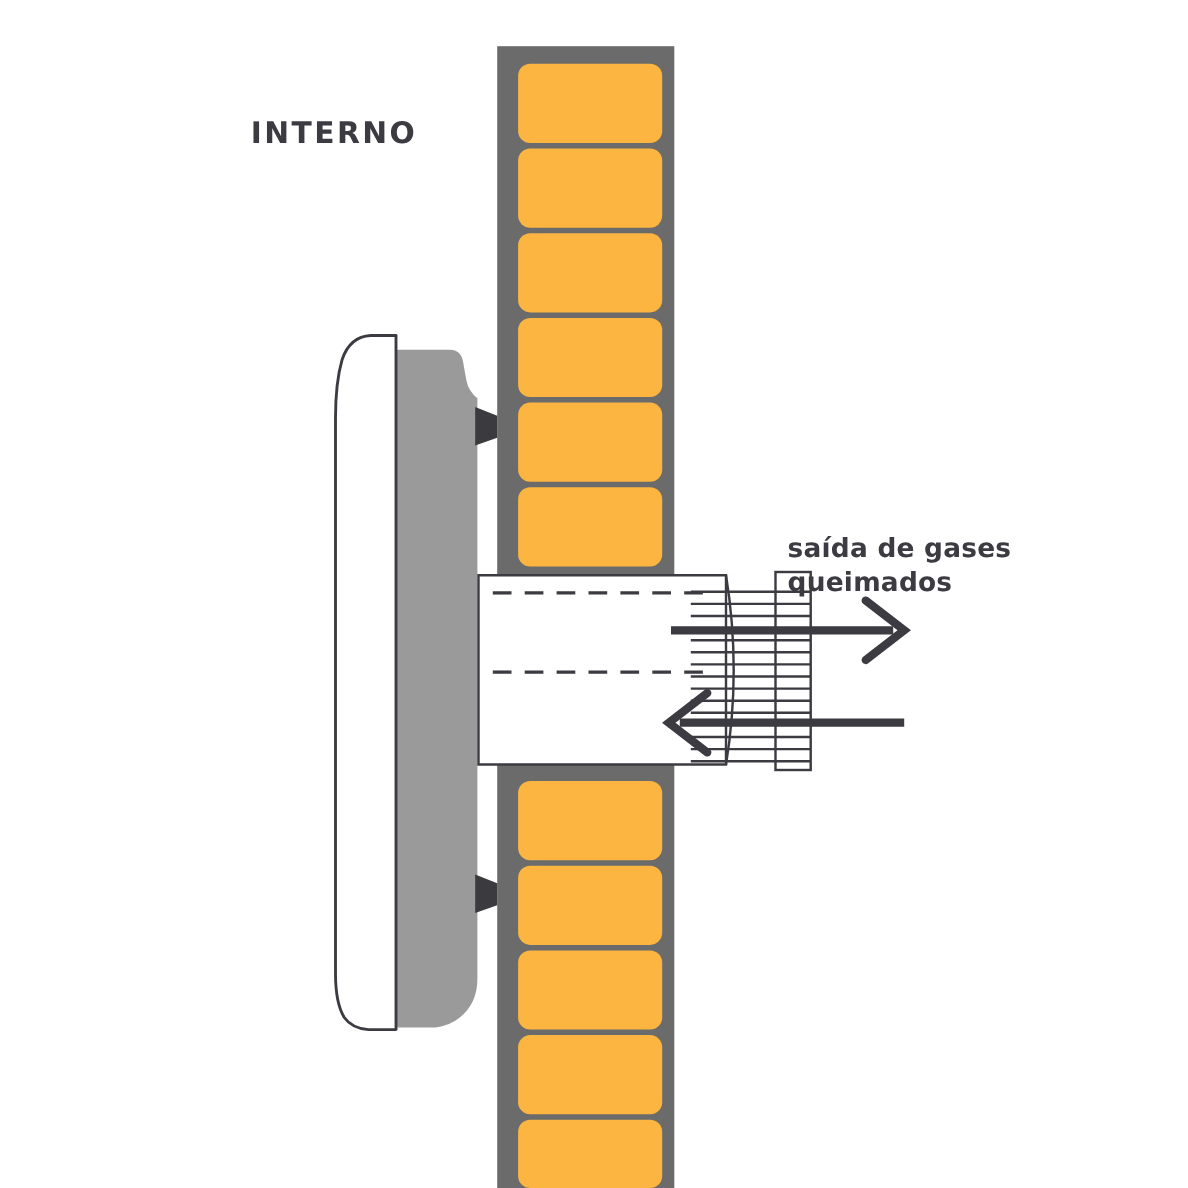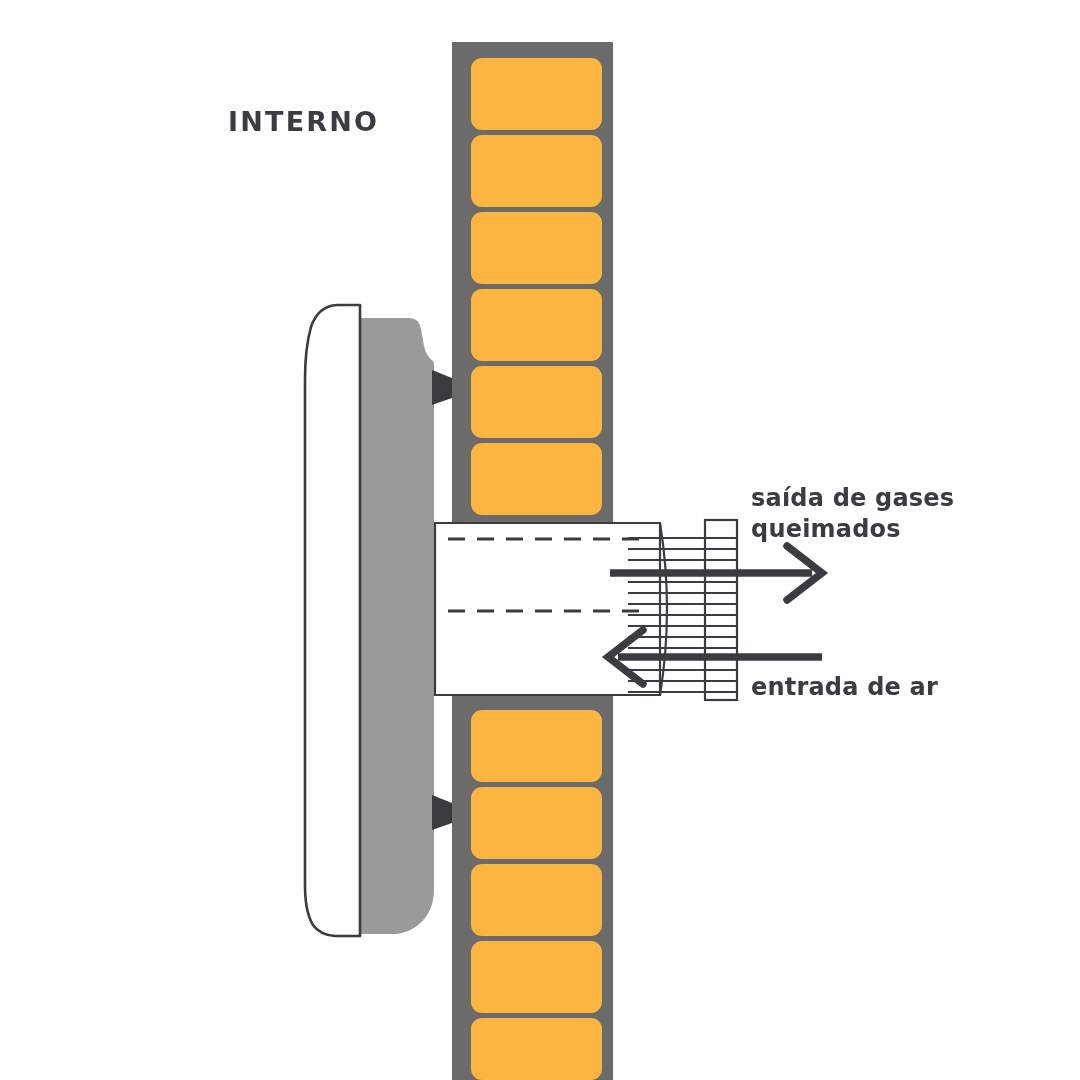--- a/index.html
+++ b/index.html
@@ -7,21 +7,21 @@
   body{width:1080px;height:1080px;position:relative;overflow:hidden;
        font-family:"DejaVu Sans","Liberation Sans",sans-serif;}
   #stage{position:absolute;left:0;top:0;width:1080px;height:841px;background:#ffffff;}
   #stage svg{position:absolute;left:0;top:0;}
   .hdr{position:absolute;font-weight:700;letter-spacing:2.2px;color:#3b3b41;
        font-size:27px;white-space:nowrap;}
   #lbl-interno{left:228px;top:106px;}
   #lbl-externo{left:718px;top:106px;}
   .callout{position:absolute;color:#3b3b41;font-size:24px;font-weight:600;
            line-height:1.30;white-space:pre-line;letter-spacing:.2px;}
-  #lbl-saida{left:751px;top:483px;}
+  #lbl-saida{left:716px;top:483px;}
   #lbl-entrada{left:751px;top:672px;}
 </style>
 </head>
 <body>
 
 <div id="stage">
 
   <svg width="1080" height="1080" viewBox="0 0 1080 1080">
 
     <g>
@@ -112,15 +112,14 @@
       </g>
     </g>
   </svg>
 
   <div class="hdr" id="lbl-interno">INTERNO</div>
 
 
   <div class="callout" id="lbl-saida">saída de gases
 queimados</div>
 
-  <div class="callout" id="lbl-entrada">entrada de ar</div>
 
 </div>
 
 </body></html>

